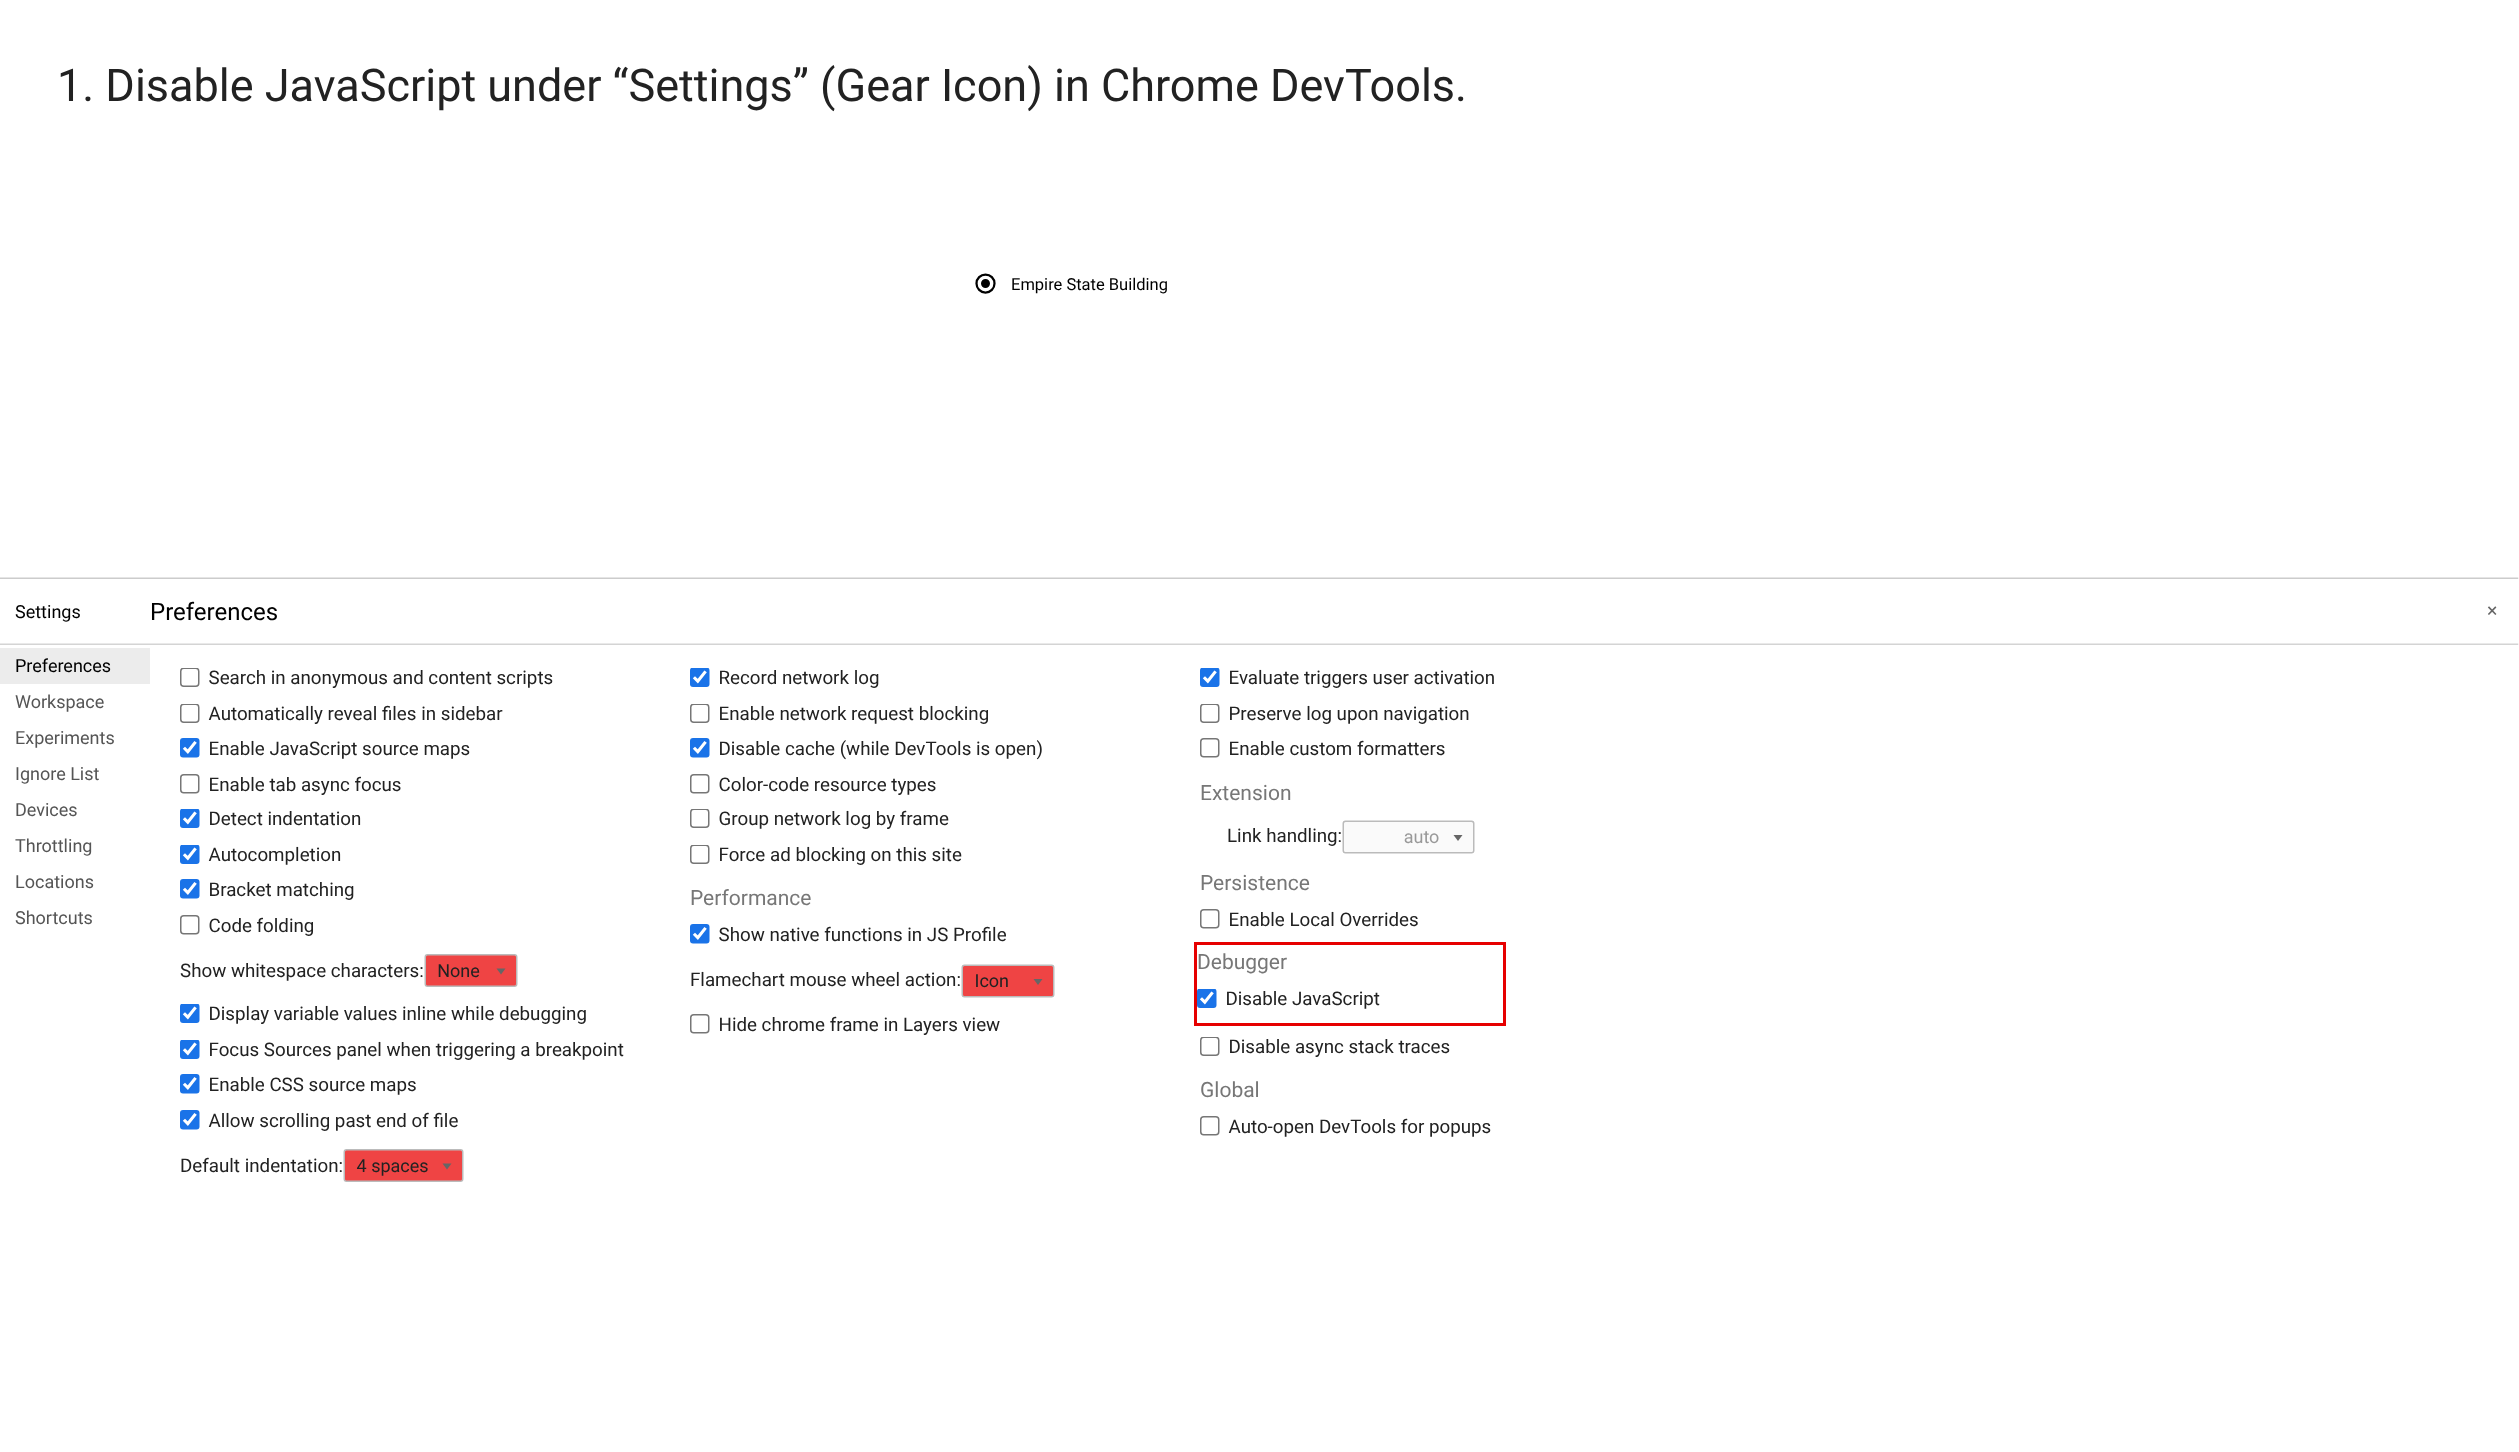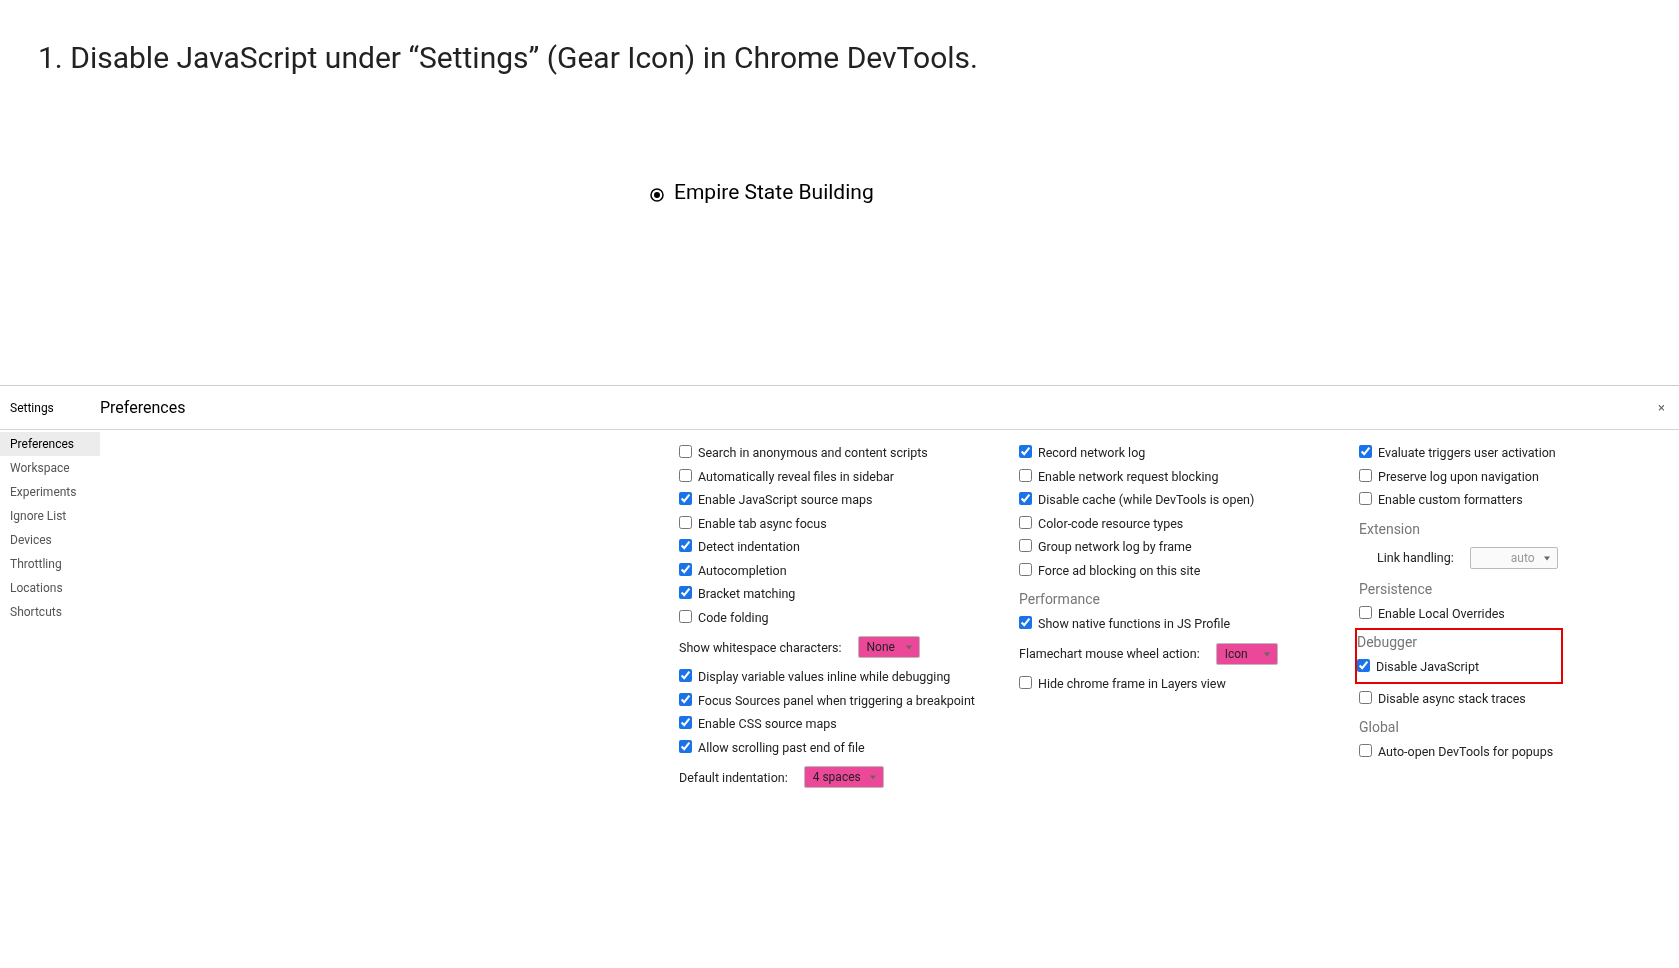--- a/index.html
+++ b/index.html
@@ -19,23 +19,23 @@
   }
   .page-top {
     height: 385px;
     position: relative;
   }
   .location-marker {
     position: absolute;
     left: 648px;
     top: 180px;
     display: flex;
-    align-items: flex-end;
+    align-items: center;
     gap: 8px;
-    font-size: 21px;
+    font-size: 11px;
     color: #000;
   }
   .location-marker svg { width: 18px; height: 18px; }
   .devtools-panel {
     border-top: 1px solid #ccc;
   }
   .panel-header {
     display: flex;
     align-items: center;
     height: 44px;
@@ -74,21 +74,20 @@
     cursor: pointer;
   }
   .sidebar-item.active {
     background: #ececec;
     color: #000;
   }
   .prefs-content {
     flex: 1;
     display: flex;
     padding-top: 8px;
-    justify-content: flex-end;
   }
   .col {
     padding: 0 20px;
   }
   .col1 { width: 340px; }
   .col2 { width: 340px; }
   .col3 { width: 340px; }
   .section-heading {
     font-size: 14px;
     color: #777;
@@ -107,31 +106,31 @@
   .opt input[type="checkbox"] {
     width: 13px;
     height: 13px;
     accent-color: #1a73e8;
     margin-top: 1px;
     cursor: pointer;
   }
   .form-row {
     display: flex;
     align-items: center;
-    gap: 16px;
+    gap: 0;
     font-size: 12.5px;
     margin: 10px 0;
     color: #222;
   }
   .select {
     border: 1px solid #bbb;
     border-radius: 2px;
     padding: 3px 22px 3px 8px;
     font-size: 12px;
-    background: #ec4899;
+    background: #ef4444;
     position: relative;
     cursor: pointer;
     color: #222;
     min-width: 62px;
   }
   .select.disabled { color:#999; background:#fafafa;padding-left:40px; }
   .select::after {
     content: "";
     position: absolute;
     right: 7px;

